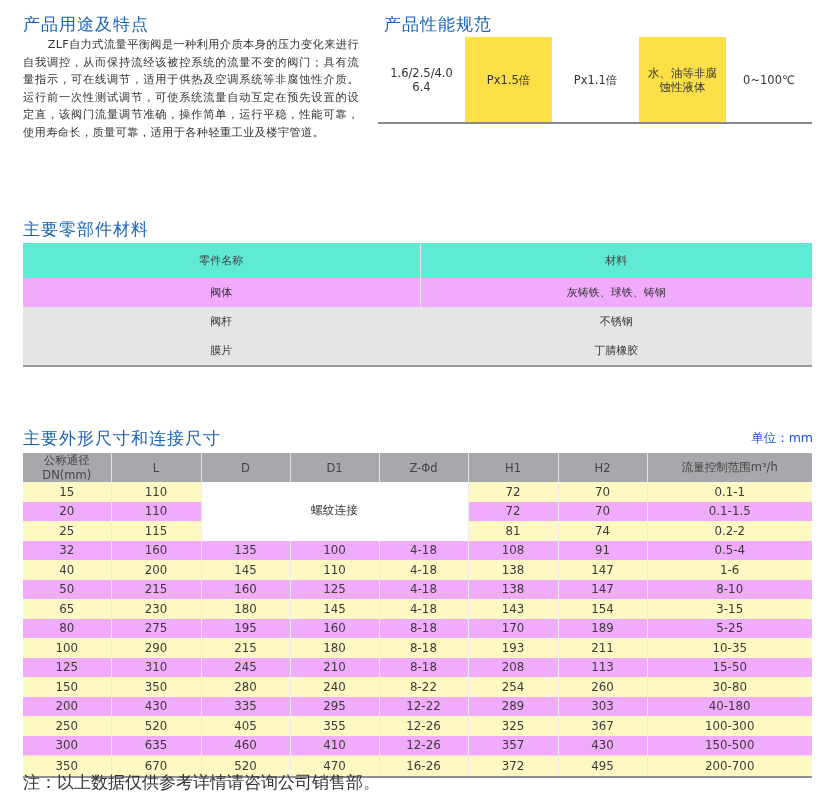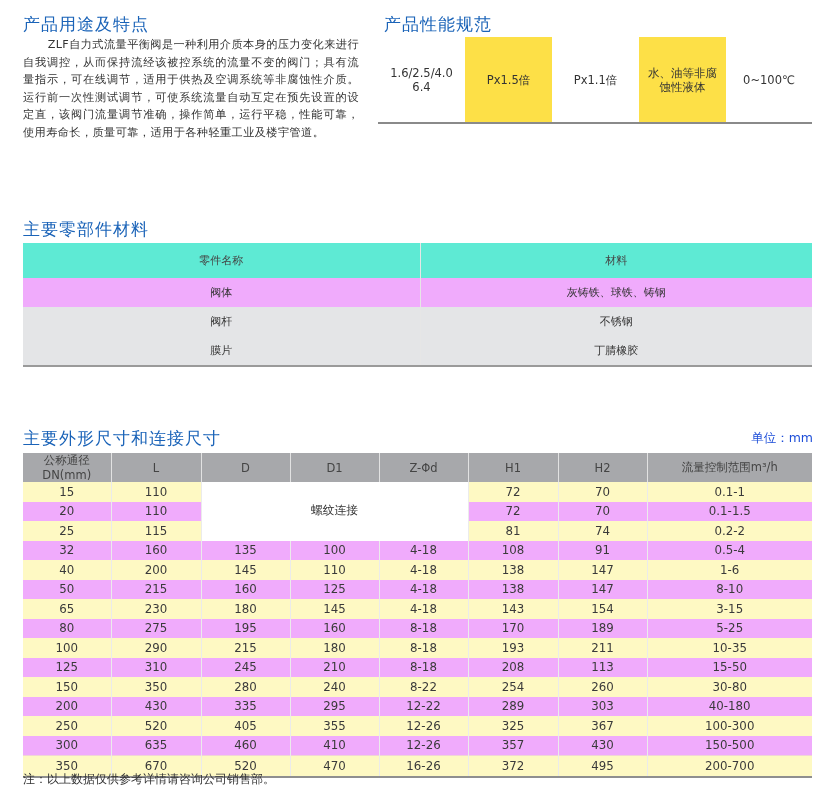--- a/index.html
+++ b/index.html
@@ -46,21 +46,21 @@
   .dim th { background: #a7a8ab; color: #444; height: 21px; font-size: 11.5px; border-right: 1px solid #e2e2e2; }
   .dim th:last-child { border-right: none; }
   .dim td { height: 19.5px; border-right: 1px solid #ebebeb; }
   .dim td:last-child { border-right: none; }
   .dim tr.w td { background: #fef9c3; }
   .dim tr.g td { background: #f0abfc; }
   .dim td.merge { background: #ffffff !important; font-size: 11.8px; color: #333; }
   .dim tr:last-child td { border-bottom: 2px solid #8f8f8f; }
   .dim tr.pinkrow td { border-top: 1px solid #f0d4d6; }
 
-  .note { position: absolute; left: 23px; top: 771px; font-size: 12px; color: #333; margin: 0; }
+  .note { position: absolute; left: 23px; top: 771px; font-size: 17px; color: #333; margin: 0; }
 </style>
 </head>
 <body>
 
 <h2 class="section-title" style="left:23px; top:14px;">产品用途及特点</h2>
 <p class="intro">ZLF自力式流量平衡阀是一种利用介质本身的压力变化来进行自我调控，从而保持流经该被控系统的流量不变的阀门；具有流量指示，可在线调节，适用于供热及空调系统等非腐蚀性介质。运行前一次性测试调节，可使系统流量自动互定在预先设置的设定直，该阀门流量调节准确，操作简单，运行平稳，性能可靠，使用寿命长，质量可靠，适用于各种轻重工业及楼宇管道。</p>
 
 <h2 class="section-title" style="left:384px; top:14px;">产品性能规范</h2>
 <table class="spec">
   <colgroup>

